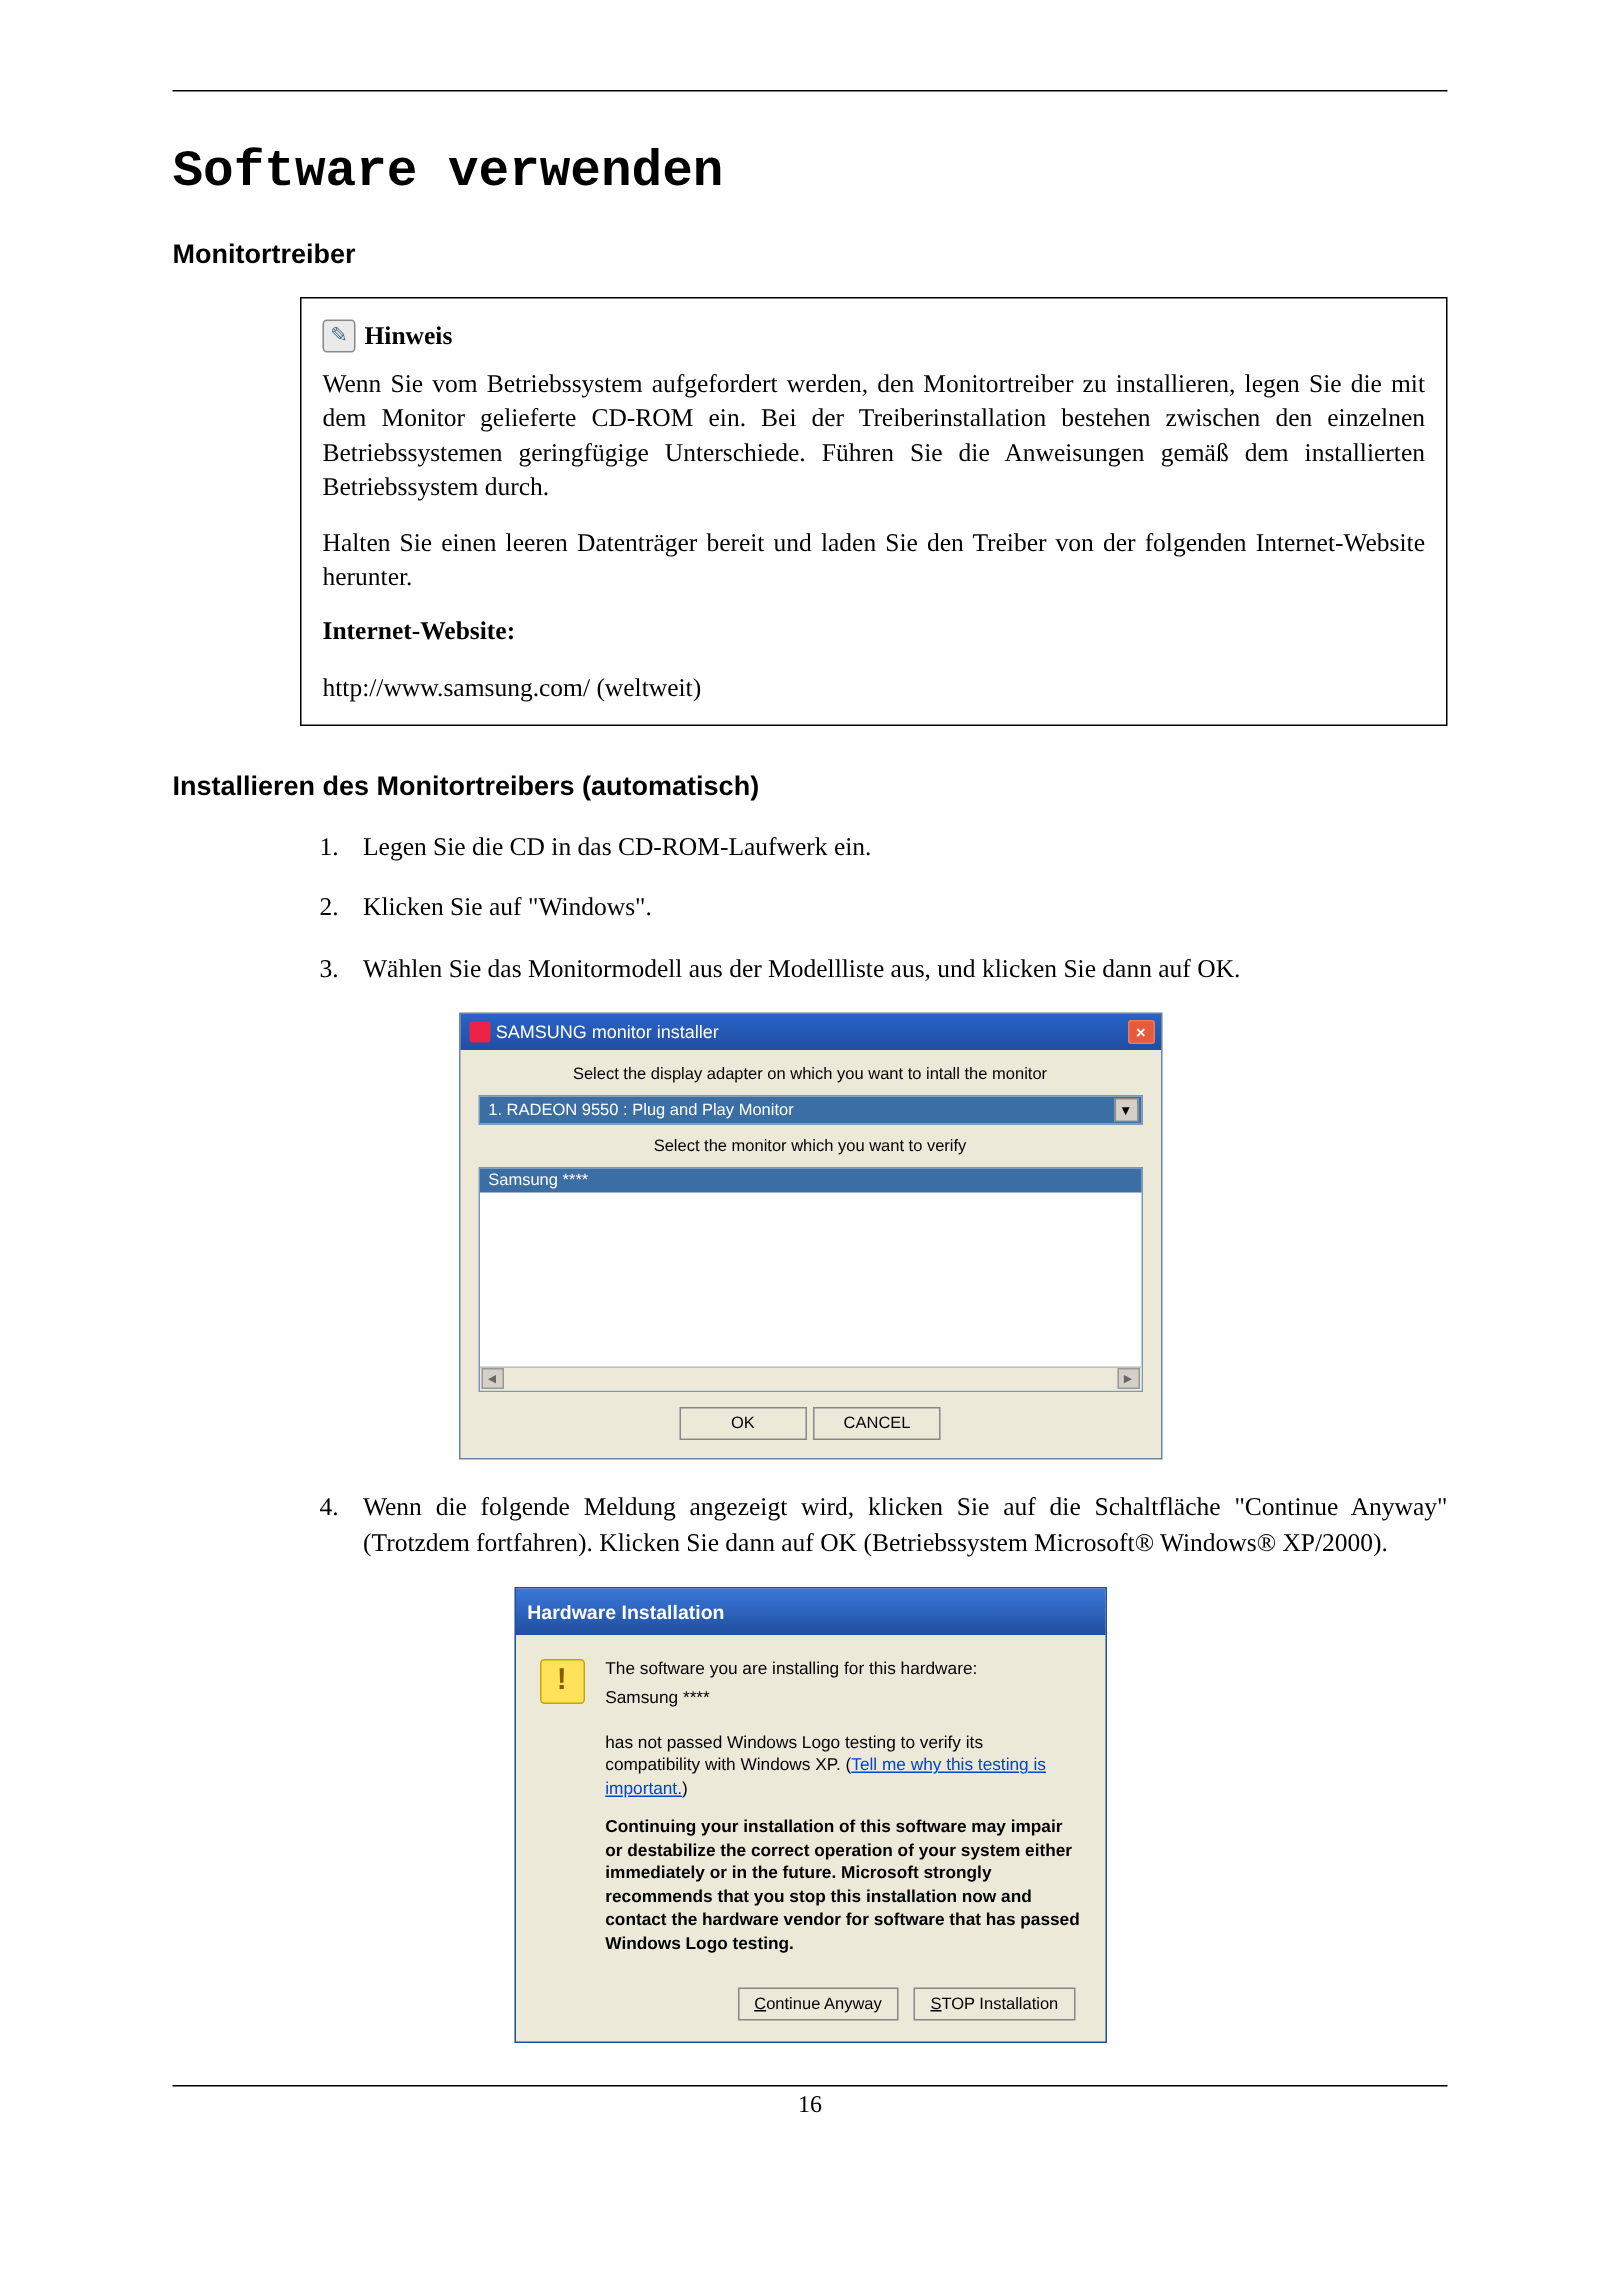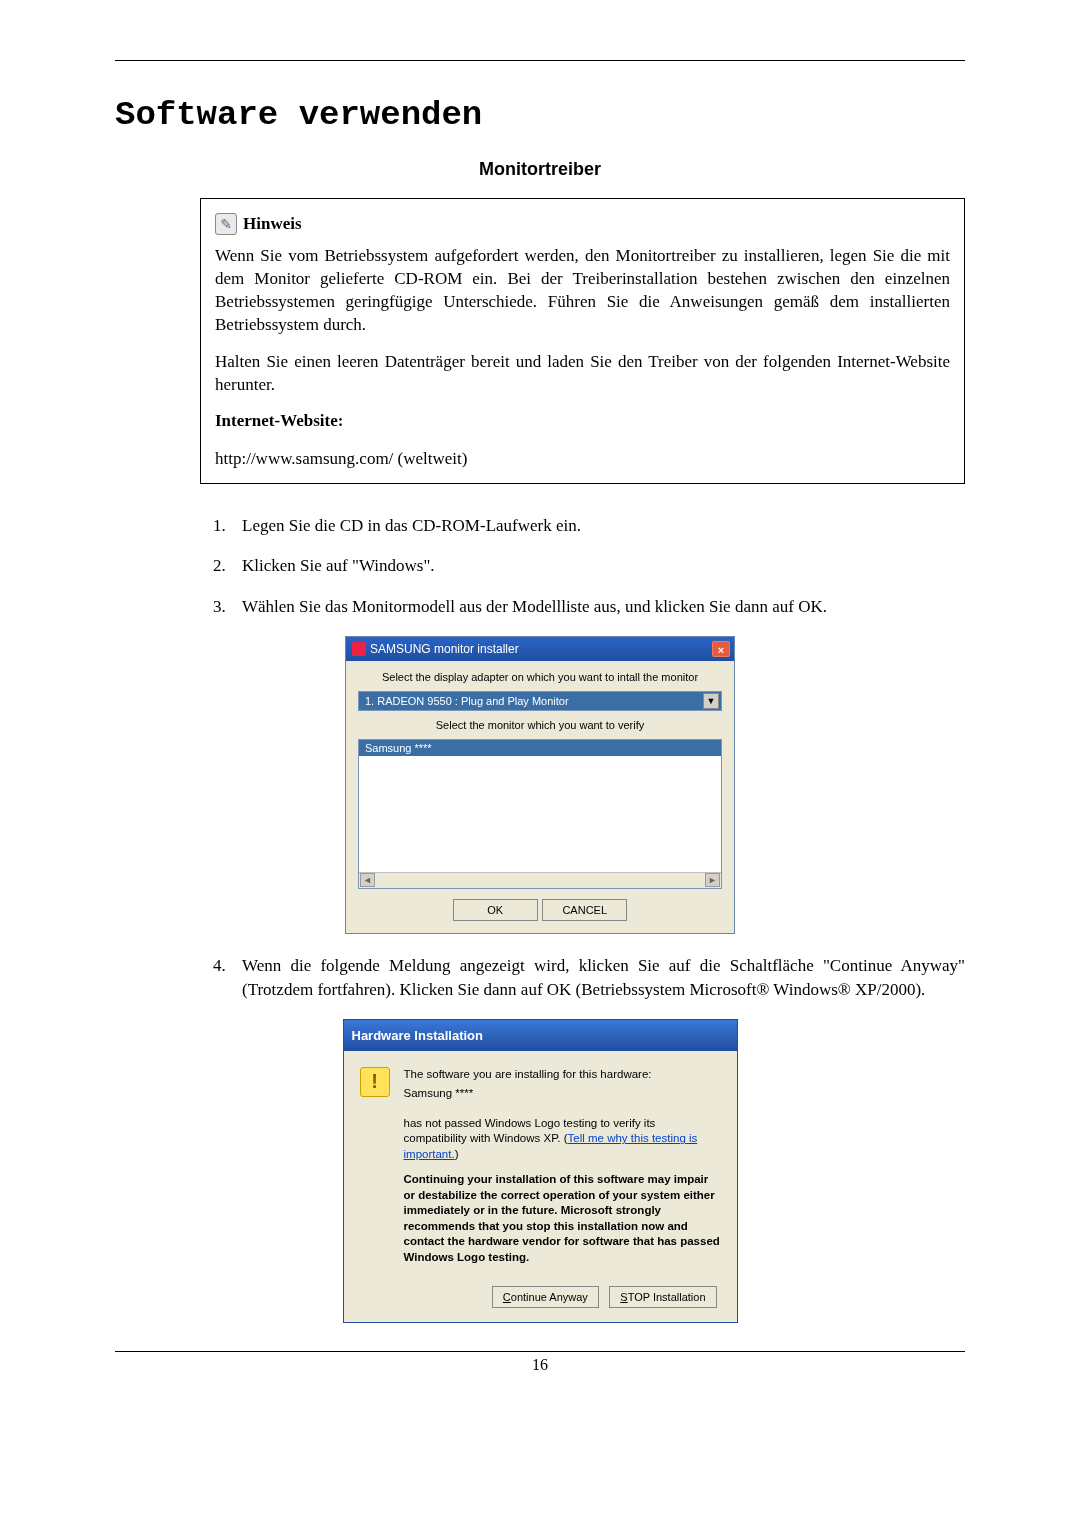--- a/index.html
+++ b/index.html
@@ -31,21 +31,20 @@
       font-weight: bold;
       font-family: Liberation Mono, monospace;
       margin-bottom: 25px;
     }
 
     .section-heading {
       font-size: 18px;
       font-weight: bold;
       font-family: Arial, Helvetica, sans-serif;
       margin-bottom: 18px;
-      text-align: center;
     }
 
     .note-box {
       border: 1px solid #000;
       margin-left: 85px;
       margin-bottom: 30px;
       padding: 14px 14px 14px 14px;
     }
 
     .note-header {
@@ -98,21 +97,21 @@
     .steps-list li {
       font-size: 17px;
       line-height: 1.45;
       margin-bottom: 16px;
       padding-left: 12px;
       text-align: justify;
     }
 
     
     .installer-dialog {
-      width: 390px;
+      width: 469px;
       margin: 16px auto 20px auto;
       border: 1px solid #6b87a8;
       font-family: Tahoma, Arial, sans-serif;
       background: #ece9d8;
     }
 
     .installer-titlebar {
       height: 24px;
       background: linear-gradient(to bottom, #2a64c7, #1f4ea0);
       color: #fff;
@@ -361,20 +360,21 @@
       <span class="note-icon">✎</span>
       <span class="note-title">Hinweis</span>
     </div>
     <p class="note-text">Wenn Sie vom Betriebssystem aufgefordert werden, den Monitortreiber zu installieren, legen Sie die mit dem Monitor gelieferte CD-ROM ein. Bei der Treiberinstallation bestehen zwischen den einzelnen Betriebssystemen geringfügige Unterschiede. Führen Sie die Anweisungen gemäß dem installierten Betriebssystem durch.</p>
     <p class="note-text">Halten Sie einen leeren Datenträger bereit und laden Sie den Treiber von der folgenden Internet-Website herunter.</p>
     <p class="note-label-bold">Internet-Website:</p>
     <br>
     <p class="note-url">http://www.samsung.com/ (weltweit)</p>
   </div>
 
+  <h2 class="section-heading">Installieren des Monitortreibers (automatisch)</h2>
 
   <ol class="steps-list">
     <li>Legen Sie die CD in das CD-ROM-Laufwerk ein.</li>
     <li>Klicken Sie auf "Windows".</li>
     <li>Wählen Sie das Monitormodell aus der Modellliste aus, und klicken Sie dann auf OK.</li>
   </ol>
 
   <div class="installer-dialog">
     <div class="installer-titlebar">
       <div class="installer-titlebar-left">

